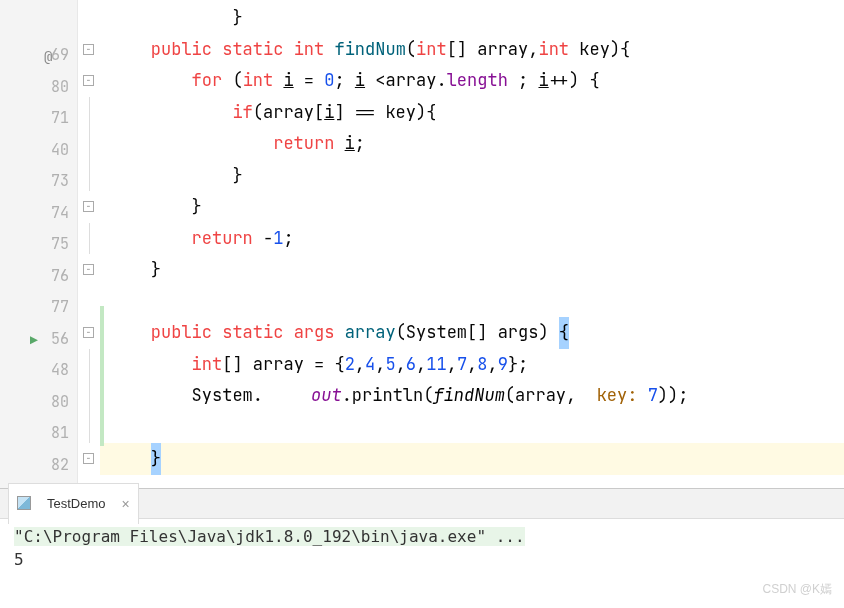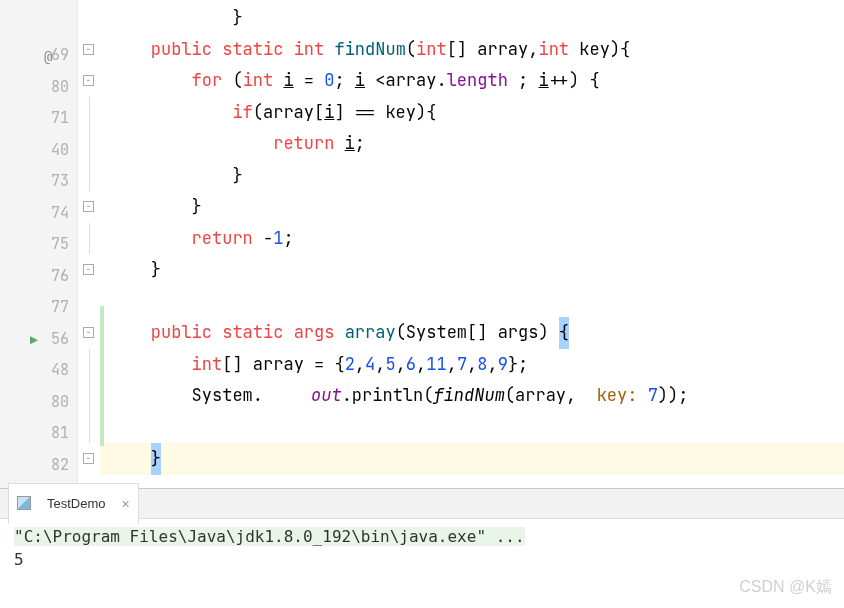--- a/index.html
+++ b/index.html
@@ -194,21 +194,21 @@
     .console-result {
       margin-top: 4px;
       color: #333;
     }
     
     .watermark {
       position: absolute;
       right: 12px;
       bottom: 10px;
       color: #d0d0d0;
-      font-size: 16px;
+      font-size: 12px;
       font-family: -apple-system, sans-serif;
     }
   </style>
 </head>
 <body>
 
 <div class="editor-area">
   <div class="gutter">
     <div class="gutter-line">
         <span class="line-num"></span>

